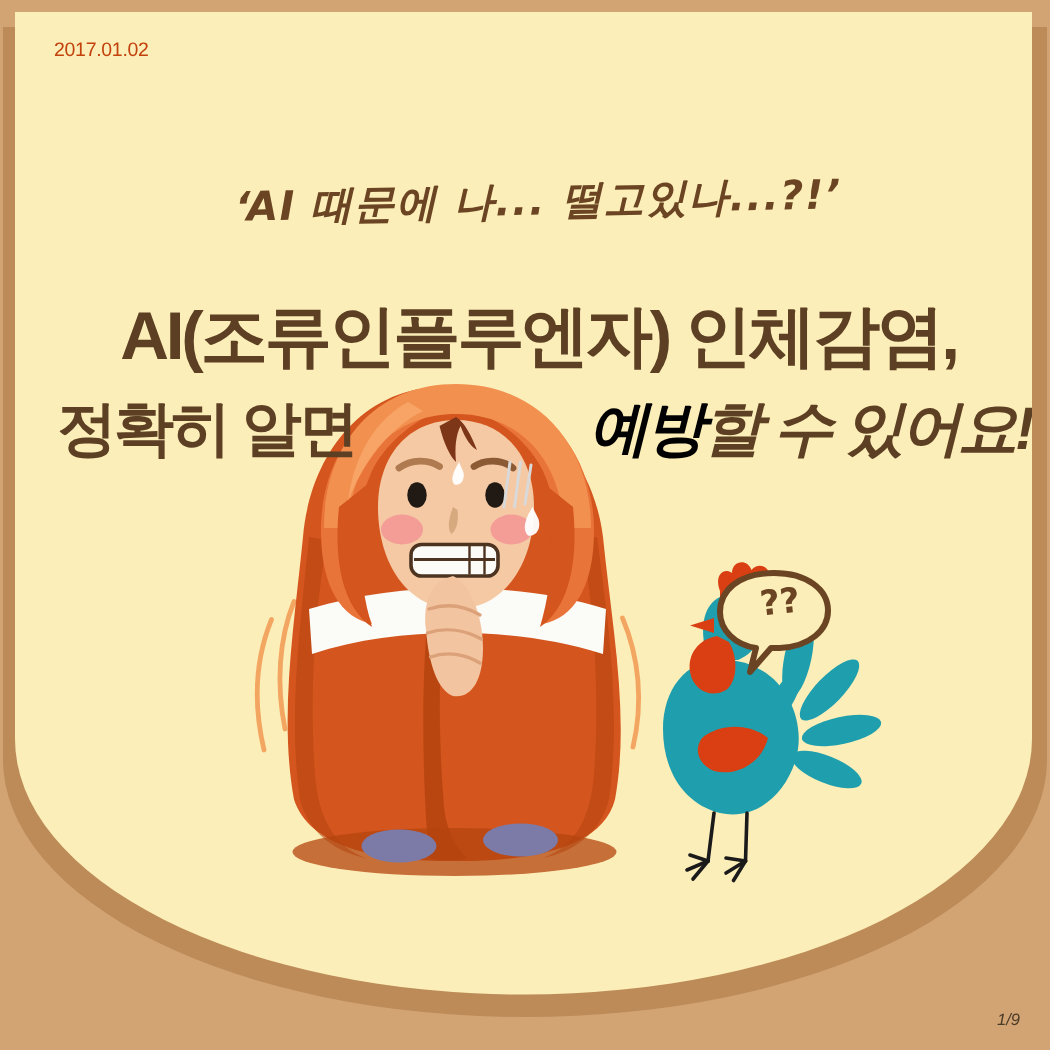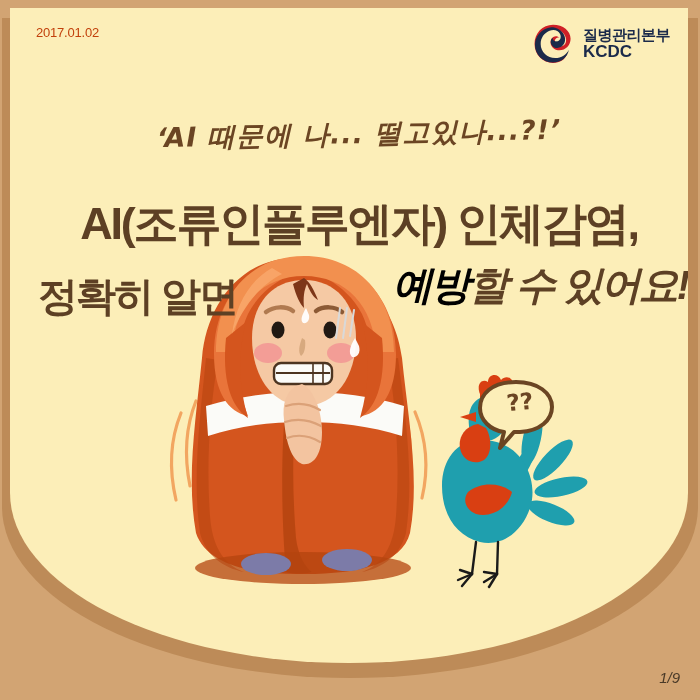--- a/index.html
+++ b/index.html
@@ -107,33 +107,33 @@
   .title-2 {
     position: absolute;
     top: 250px; left: 0; width: 698px;
     z-index: 6;
     font-size: 40px;
     font-weight: bold;
     color: #5d4024;
     letter-spacing: -2px;
     white-space: nowrap;
   }
-  .t2-left { position:absolute; left: 28px; top: 0; margin-top: 11px; }
+  .t2-left { position:absolute; left: 28px; top: 0; }
   .t2-right { position:absolute; right: 20px; top: 0; font-style: italic; }
   .hl { color: #000000; }
 
   
   .art { position: absolute; inset: 0; z-index: 4; }
 
   
   .page-num {
     position: absolute;
     right: 20px;
     bottom: 14px;
-    font-size: 15px;
+    font-size: 11px;
     color: #4a3a28;
     z-index: 8;
     font-style: italic;
   }
 </style>
 </head>
 <body>
 
 <div class="card">
 
@@ -333,57 +333,20 @@
                  C 542 385, 528 374, 506 374 Z" fill="#fceeb8" stroke="#6b4523" stroke-width="4" stroke-linejoin="round"></path>
       </g>
     </svg>
 
     <div style="position:absolute; left:478px; top:381px; width:64px; text-align:center;
                 font-size:23px; font-weight:bold; color:#6b4523; z-index:5;
                 font-family:'DejaVu Sans','Liberation Sans',sans-serif; transform:rotate(-6deg);">??</div>
 
     <div class="date">2017.01.02</div>
 
-    <div class="logo">
-      <svg class="logo-mark" viewBox="0 0 100 100" xmlns="http://www.w3.org/2000/svg">
-        <path d="M50 6
-                 C 26 6, 8 25, 8 50
-                 C 8 74, 27 93, 50 93
-                 C 66 93, 78 85, 82 72
-                 C 75 82, 64 88, 52 88
-                 C 33 88, 18 72, 18 52
-                 C 18 32, 33 17, 52 17
-                 C 66 17, 76 24, 79 36
-                 C 82 47, 76 56, 66 56
-                 C 58 56, 53 50, 54 43
-                 C 55 37, 60 34, 65 36
-                 C 60 30, 50 31, 46 39
-                 C 41 49, 48 62, 61 64
-                 C 77 66, 90 54, 90 38
-                 C 90 20, 73 6, 50 6 Z" fill="#cf2027"></path>
-        <path d="M46 12
-                 C 24 15, 9 32, 9 52
-                 C 9 74, 27 92, 50 92
-                 C 69 92, 83 80, 86 63
-                 C 81 74, 69 82, 55 82
-                 C 37 82, 22 68, 22 50
-                 C 22 36, 30 25, 42 20
-                 C 52 16, 62 19, 66 27
-                 C 70 35, 66 43, 59 44
-                 C 53 45, 49 41, 49 36
-                 C 44 40, 43 49, 49 55
-                 C 57 63, 71 59, 76 48
-                 C 82 34, 72 18, 55 13
-                 C 52 12, 49 12, 46 12 Z" fill="#1b2a4a"></path>
-      </svg>
-      <span class="logo-text">
-        <span class="logo-ko">질병관리본부</span>
-        <span class="logo-en">KCDC</span>
-      </span>
-    </div>
 
     <div class="hand-line">‘AI 때문에 나... 떨고있나...?!’</div>
 
     <div class="title-1">AI(조류인플루엔자) 인체감염,</div>
 
     <div class="title-2">
       <span class="t2-left">정확히 알면</span>
       <span class="t2-right"><span class="hl">예방</span><span>할 수 있어요!</span></span>
     </div>
 

